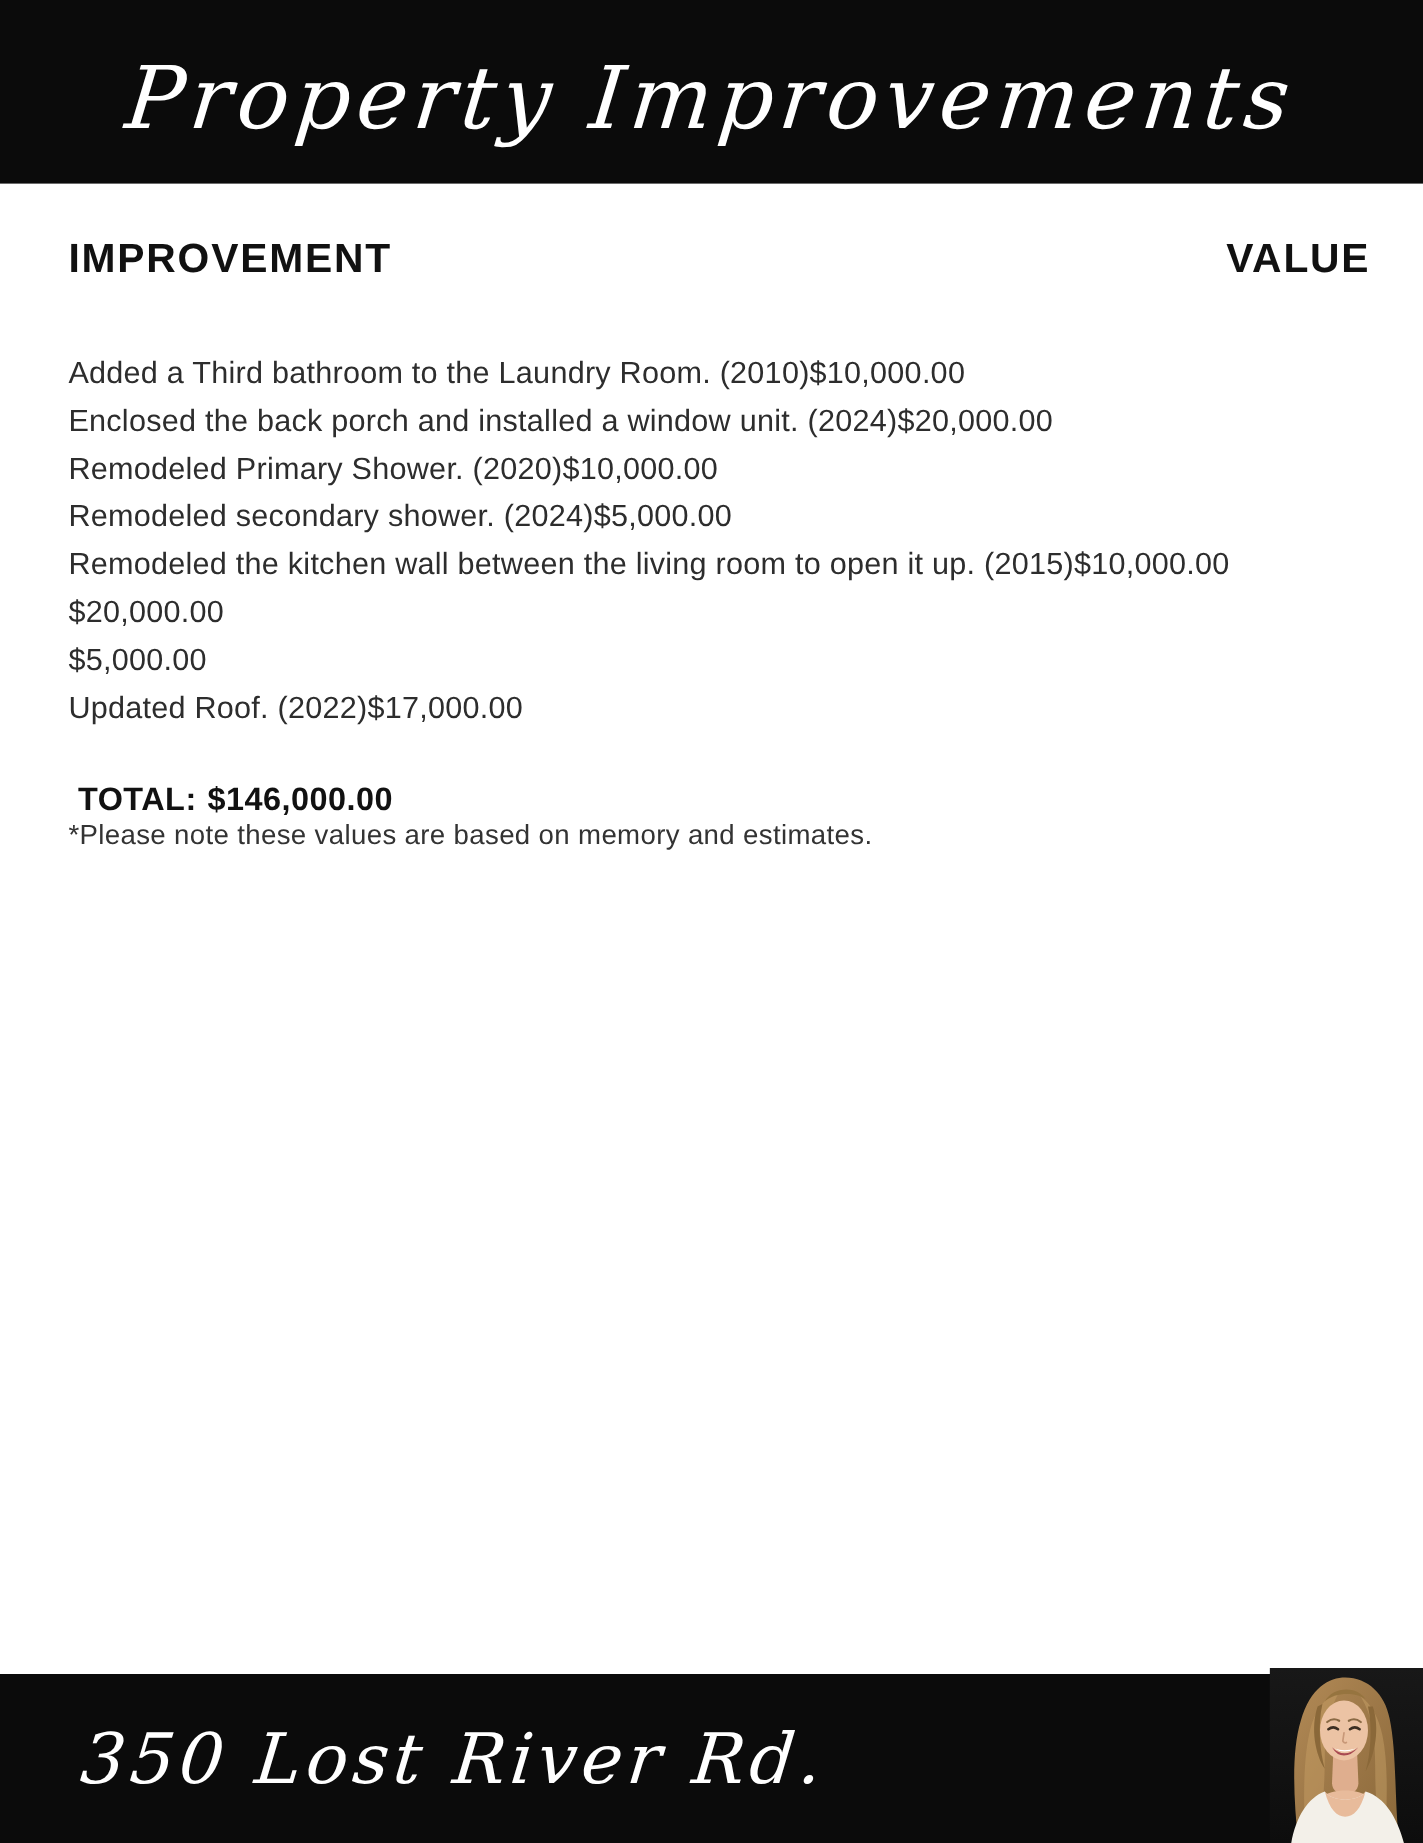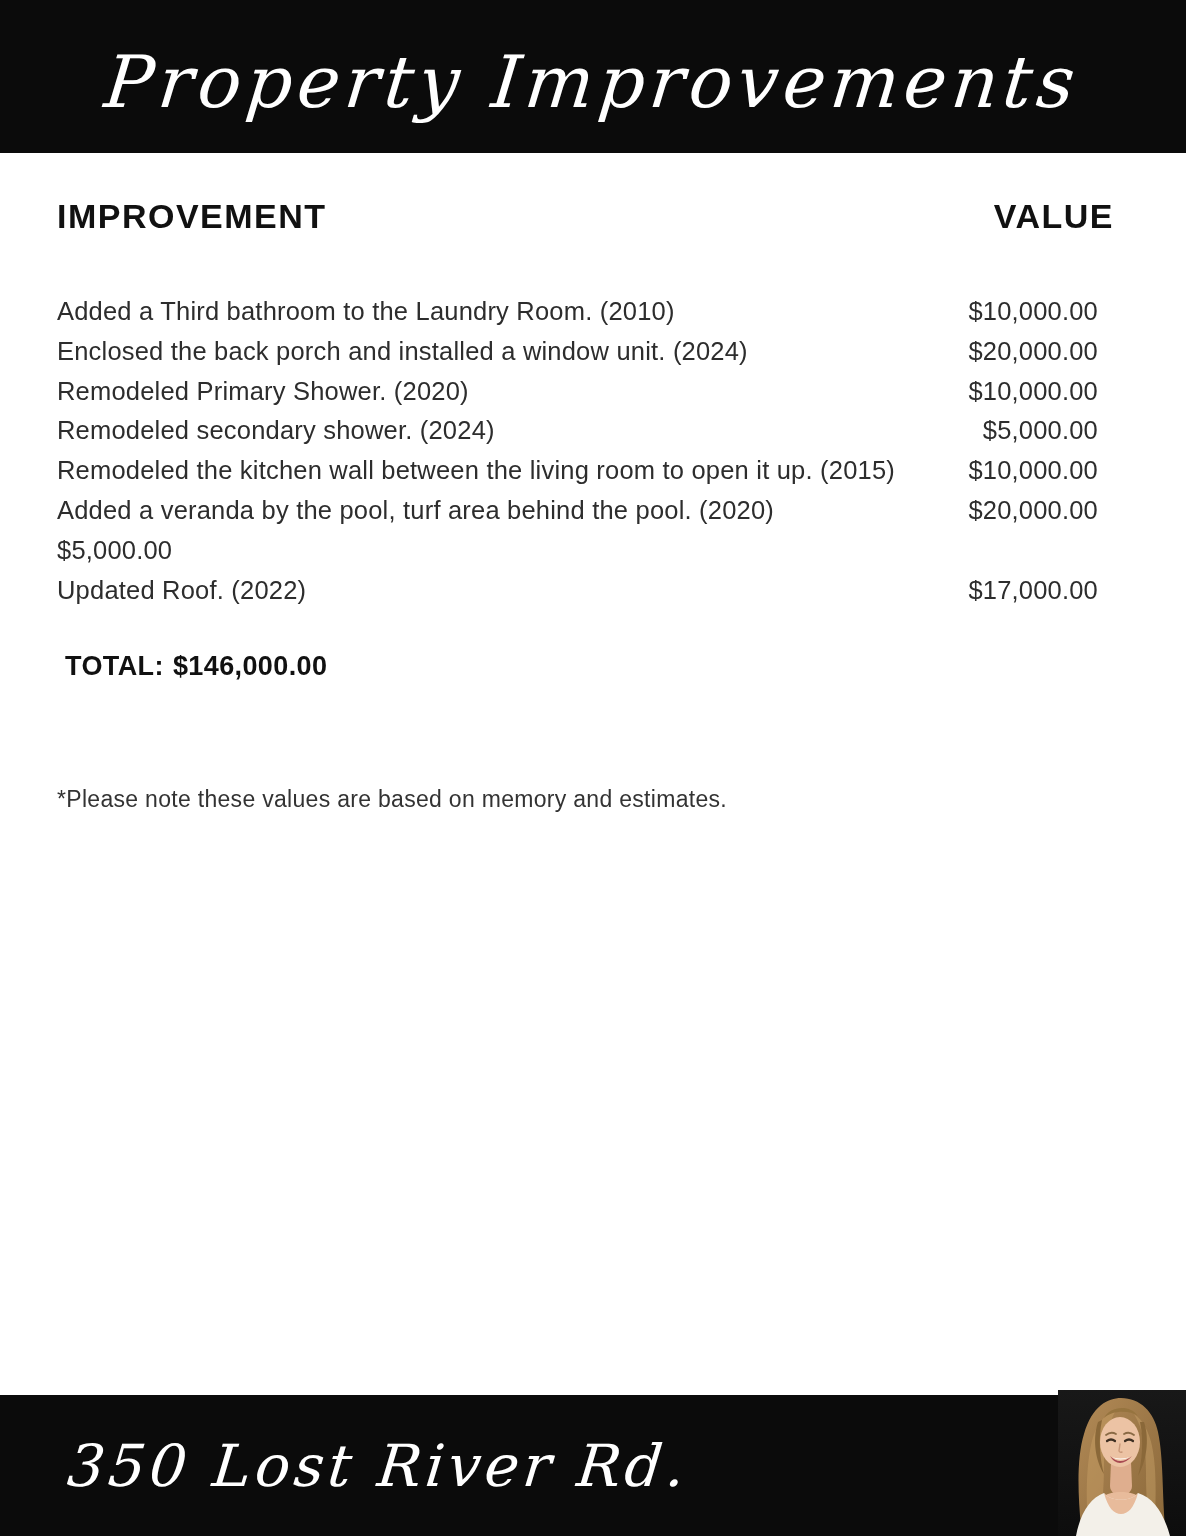--- a/index.html
+++ b/index.html
@@ -42,38 +42,38 @@
     font-size:72px;
     letter-spacing:5px;
     transform:skewX(-6deg);
     padding-top:10px;
   }
   
   .content{
     position:absolute;
     top:153px;
     left:57px;
-    right:72px;
+    right:44px;
   }
   .table-head{
     display:flex;
     justify-content:space-between;
     align-items:baseline;
     margin-top:44px;
     font-weight:bold;
     font-size:34px;
     letter-spacing:1.5px;
     color:var(--heading);
   }
   .rows{
     margin-top:56px;
   }
   .row{
     display:flex;
-    justify-content:space-between;
+    justify-content:flex-start;
     align-items:baseline;
     font-size:25.5px;
     line-height:39.8px;
     letter-spacing:0.2px;
   }
   .row-label{
     white-space:pre-wrap;
   }
   .row-value{
     padding-right:16px;
@@ -82,21 +82,20 @@
   .total{
     margin-top:41px;
     padding-left:8px;
     font-weight:bold;
     font-size:27px;
     letter-spacing:0.4px;
     color:var(--heading);
   }
   .total .total-value{margin-left:9px;}
   .note{
-    margin-top:104px;
     font-size:23px;
     letter-spacing:0.3px;
     color:#333333;
   }
   
   .footer-bar{
     position:absolute;
     left:0;right:0;bottom:0;
     height:141px;
     background:var(--bar);
@@ -150,21 +149,20 @@
       </div>
       <div class="row">
         <div class="row-label">Remodeled secondary shower. (2024)</div>
         <div class="row-value">$5,000.00</div>
       </div>
       <div class="row">
         <div class="row-label">Remodeled the kitchen wall between the living room to open it up. (2015)</div>
         <div class="row-value">$10,000.00</div>
       </div>
       <div class="row">
-        <div class="row-label">Added a veranda by the pool, turf area behind the pool. (2020)</div>
         <div class="row-value">$20,000.00</div>
       </div>
       <div class="row">
         <div class="row-value">$5,000.00</div>
       </div>
       <div class="row">
         <div class="row-label">Updated Roof. (2022)</div>
         <div class="row-value">$17,000.00</div>
       </div>
     </div>

